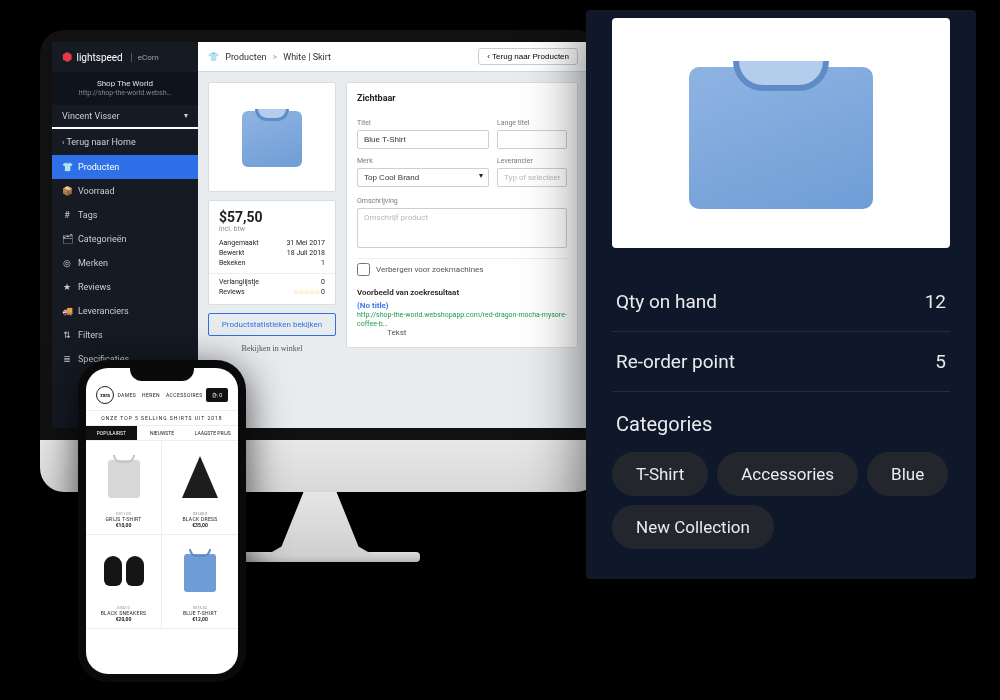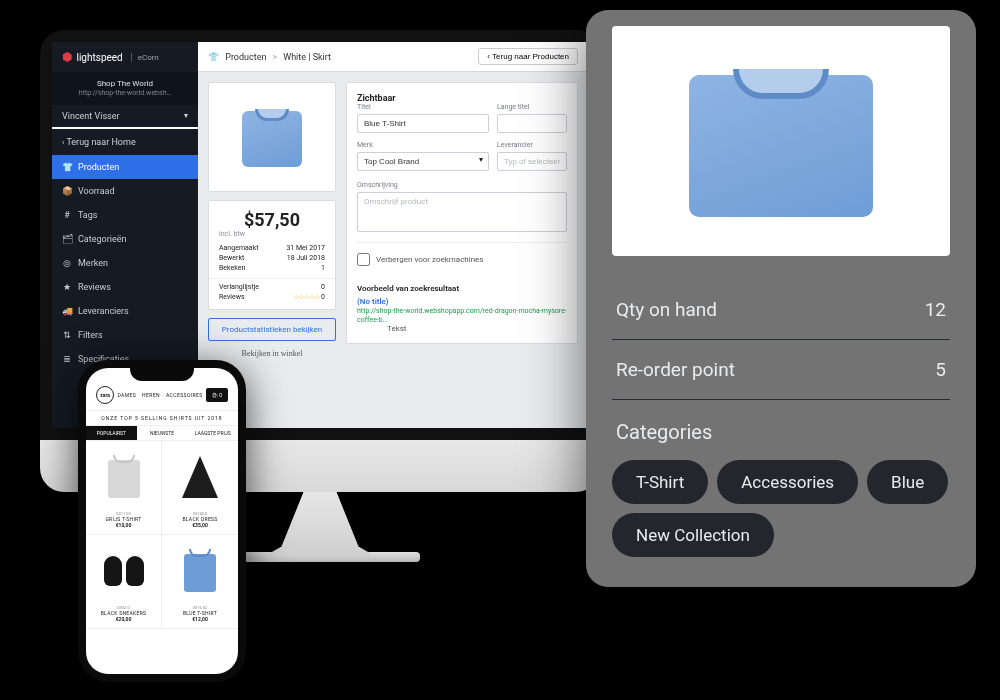--- a/index.html
+++ b/index.html
@@ -32,39 +32,39 @@
 .ecom-bar{background:#fff;border-bottom:1px solid #d4d8dd;padding:6px 10px;display:flex;align-items:center;gap:6px;font-size:9px;color:#333;}
 .ecom-bar .crumb-sep{color:#aaa;}
 .ecom-bar .spacer{flex:1;}
 .ecom-btn{border:1px solid #c9ccd1;background:#fff;border-radius:3px;padding:3px 8px;font-size:8px;}
 .ecom-body{display:flex;gap:10px;padding:10px;overflow:hidden;}
 
 .left-col{width:128px;display:flex;flex-direction:column;gap:8px;}
 .card{background:#fff;border:1px solid #d9dde2;border-radius:2px;}
 .prod-img{width:100%;height:110px;display:flex;align-items:center;justify-content:center;}
 .price-card{padding:8px 10px;font-size:8px;}
-.price{font-size:18px;font-weight:700;text-align:center;}
+.price{font-size:14px;font-weight:700;}
 .sub{color:#8a8f98;font-size:7px;margin-bottom:6px;}
 .meta-row{display:flex;justify-content:space-between;margin-top:2px;font-size:7px;}
 .stars{color:#f5a623;letter-spacing:-1px;}
 .link-btn{border:1px solid #2f6fe8;color:#2f6fe8;text-align:center;padding:6px 4px;font-size:8px;border-radius:2px;}
 .view-store{text-align:center;font-size:8px;color:#555;font-family:Liberation Serif, serif;}
 
 .right-col{flex:1;display:flex;flex-direction:column;gap:8px;overflow:hidden;}
 .form-card{padding:10px;}
-.section-title{font-weight:700;font-size:9px;margin-bottom:0;}
+.section-title{font-weight:700;font-size:9px;margin-bottom:16px;}
 .fields-row{display:flex;gap:8px;}
 .field{flex:1;}
 .field.narrow{flex:none;width:70px;}
 .label{font-size:7px;color:#757b85;margin-bottom:3px;display:block;}
 .input{width:100%;border:1px solid #ccd0d6;border-radius:2px;padding:4px 6px;font-size:8px;background:#fff;color:#333;}
 .input::placeholder{color:#b2b7bf;}
 .sel{appearance:none;background:#fff;}
 .textarea{width:100%;height:40px;border:1px solid #ccd0d6;border-radius:2px;padding:4px 6px;font-size:8px;color:#b2b7bf;}
-.chk-row{display:flex;align-items:center;gap:6px;font-size:8px;color:#555;padding:10px 0;border-top:1px solid #eceef1;margin-top:-4px;}
+.chk-row{display:flex;align-items:center;gap:6px;font-size:8px;color:#555;padding:4px 0;border-top:1px solid #eceef1;margin-top:-4px;}
 .preview-card{padding:10px;font-size:8px;border-top:1px solid #eceef1;}
 .preview-card .pt{font-weight:600;margin-bottom:4px;}
 .preview-card .nt{color:#2f6fe8;font-weight:600;}
 .preview-card a{color:#1a9e4b;font-size:7px;word-break:break-all;}
 .preview-card .desc{color:#555;margin-left:30px;}
 
 
 .tshirt{width:72px;height:72px;position:relative;}
 .tshirt .body{position:absolute;inset:10px 6px 6px 6px;background:linear-gradient(160deg,#8fb4e3,#6e9dd6);border-radius:6px;}
 .tshirt .collar{position:absolute;top:8px;left:50%;transform:translateX(-50%);width:34px;height:12px;border:3px solid #5f8cc9;border-top:none;border-radius:0 0 14px 14px;background:#b4cdec;}
@@ -96,21 +96,21 @@
 .mini-prod{width:40px;height:50px;position:relative;}
 .mini-tee{position:absolute;inset:8px 4px 4px 4px;background:#d7d7d7;border-radius:3px;}
 .mini-tee::before{content:"";position:absolute;top:-5px;left:50%;transform:translateX(-50%);width:18px;height:6px;border:2px solid #c4c4c4;border-top:none;border-radius:0 0 8px 8px;}
 .mini-tee.blue{background:#6e9dd6;}
 .mini-tee.blue::before{border-color:#5f8cc9;}
 .mini-dress{position:absolute;left:50%;top:4px;transform:translateX(-50%);width:0;height:0;border-left:18px solid transparent;border-right:18px solid transparent;border-bottom:42px solid #1d1d1d;}
 .mini-shoe{width:18px;height:30px;background:#151515;border-radius:9px 9px 6px 6px;}
 .shoes{display:flex;gap:4px;justify-content:center;}
 
 
-.overlay-card{position:absolute;right:24px;top:10px;width:390px;background:#737373;border-radius:22px;padding:16px 26px 30px;color:#e9ebed;box-shadow:0 10px 60px rgba(0,0,0,0.6);}
+.overlay-card{position:absolute;right:24px;top:10px;width:390px;background:#0f172a;border-radius:4px;padding:8px 26px 30px;color:#e9ebed;box-shadow:0 10px 60px rgba(0,0,0,0.6);}
 .ov-img{background:#fff;border-radius:4px;height:230px;display:flex;align-items:center;justify-content:center;margin-bottom:24px;}
 .ov-row{display:flex;justify-content:space-between;align-items:center;padding:18px 4px;border-bottom:1px solid #282d34;font-size:19px;}
 .ov-row:last-of-type{border-bottom:none;}
 .ov-section-title{font-size:20px;margin:20px 4px 16px;}
 .chips{display:flex;flex-wrap:wrap;gap:9px;}
 .chip{background:#23272d;border-radius:999px;padding:12px 24px;font-size:17px;}
 .chev{font-size:8px;}
 </style>
 </head>
 <body>

